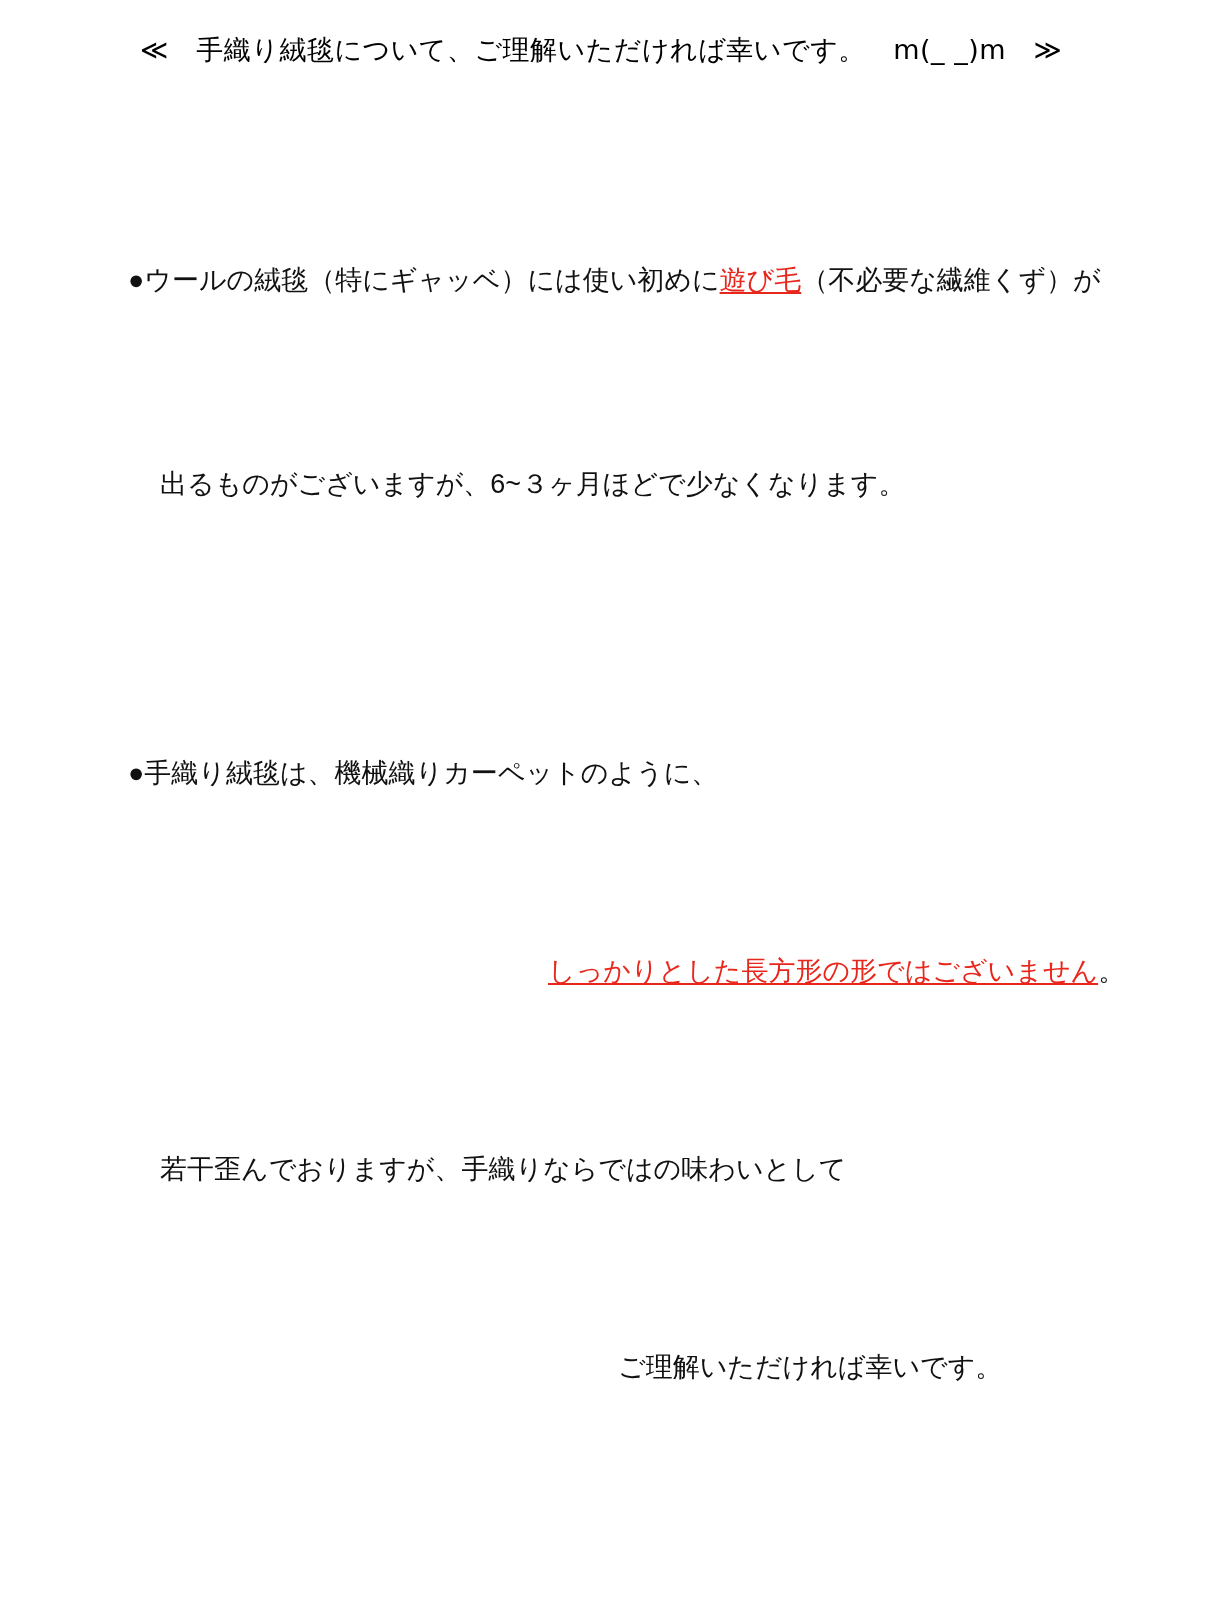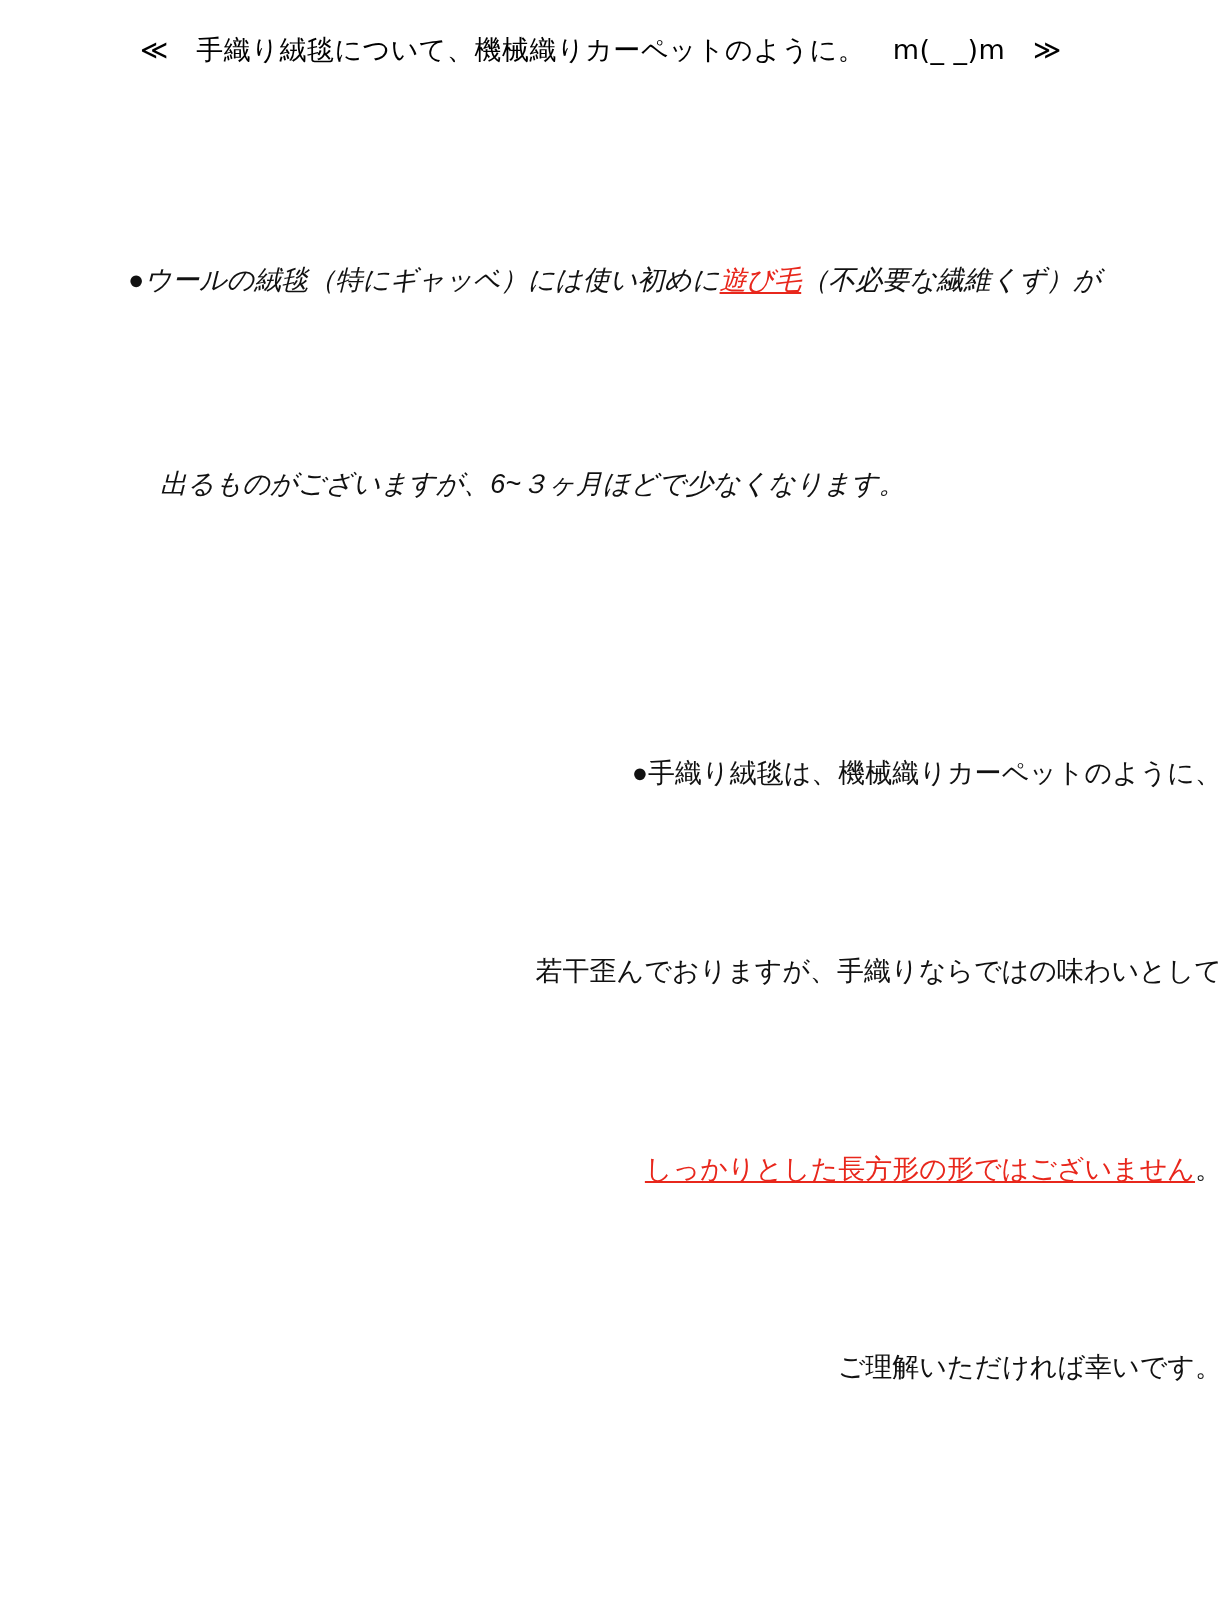--- a/index.html
+++ b/index.html
@@ -56,53 +56,53 @@
   }
 
   .red {
     color: #e8271c;
     text-decoration: underline;
     text-underline-offset: 3px;
     text-decoration-thickness: 2px;
   }
   .gap-xl { height: 88px; }
 
-  .p1 { margin-top: 112px; font-style: italic; }
+  .p1 { margin-top: 112px; }
   .lh1 { line-height: 68px; }
-  .lh2 { line-height: 66px; text-align: right; }
+  .lh2 { line-height: 66px; }
 </style>
 </head>
 <body>
 
 <div class="page">
 
-  <div class="heading">≪　手織り絨毯について、機械織りカーペットのように。　m(_ _)m　≫</div>
+  <div class="heading">≪　手織り絨毯について、ご理解いただければ幸いです。　m(_ _)m　≫</div>
 
   <div class="block">
 
     <div class="p1">
       <div class="line lh1 bullet-line">
         <span>●ウールの絨毯（特にギャッベ）には使い初めに</span><span class="red">遊び毛</span><span>（不必要な繊維くず）が</span>
       </div>
       <div class="line lh1 indent-line">
         <span>出るものがございますが、6~３ヶ月ほどで少なくなります。</span>
       </div>
     </div>
 
     <div class="gap-xl"></div>
 
     <div>
       <div class="line lh2 bullet-line">
         <span>●手織り絨毯は、機械織りカーペットのように、</span>
       </div>
+      <div class="line lh2 indent-mid">
+        <span class="red">しっかりとした長方形の形ではございません</span><span>。</span>
+      </div>
       <div class="line lh2 indent-line">
         <span>若干歪んでおりますが、手織りならではの味わいとして</span>
-      </div>
-      <div class="line lh2 indent-mid">
-        <span class="red">しっかりとした長方形の形ではございません</span><span>。</span>
       </div>
       <div class="line lh2 indent-mid2">
         <span>ご理解いただければ幸いです。</span>
       </div>
 
     </div>
 
   </div>
 </div>
 

